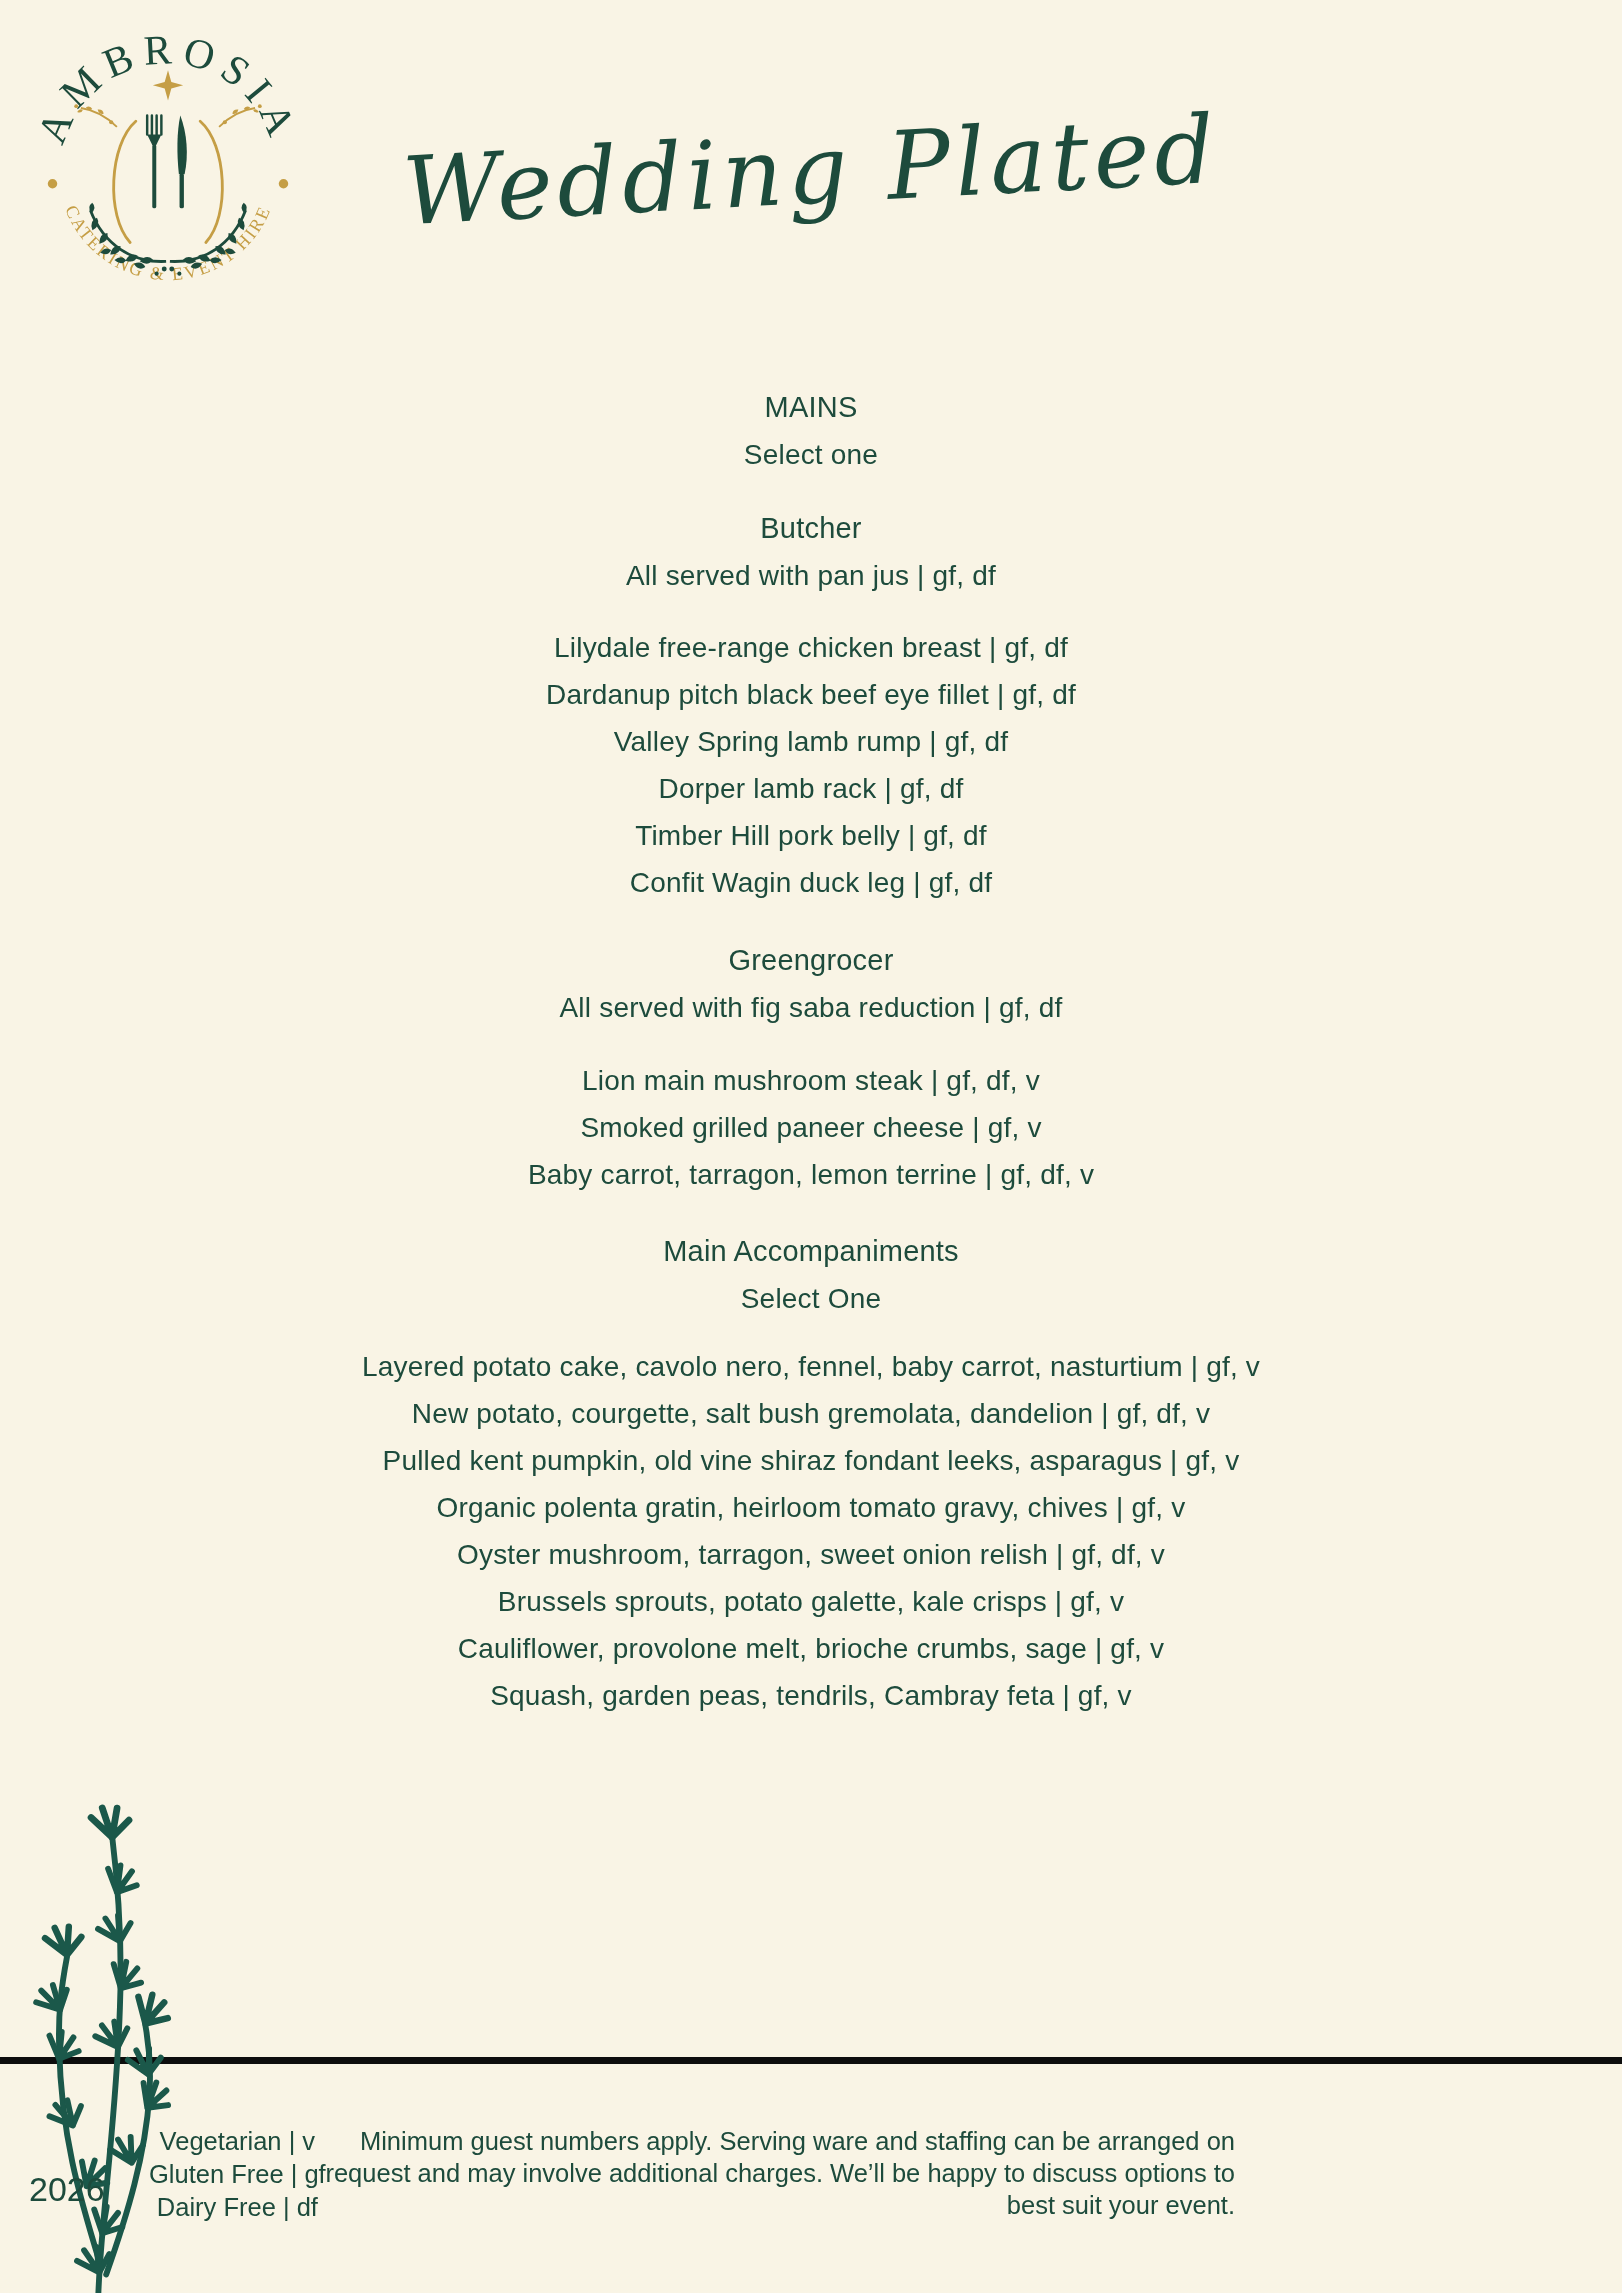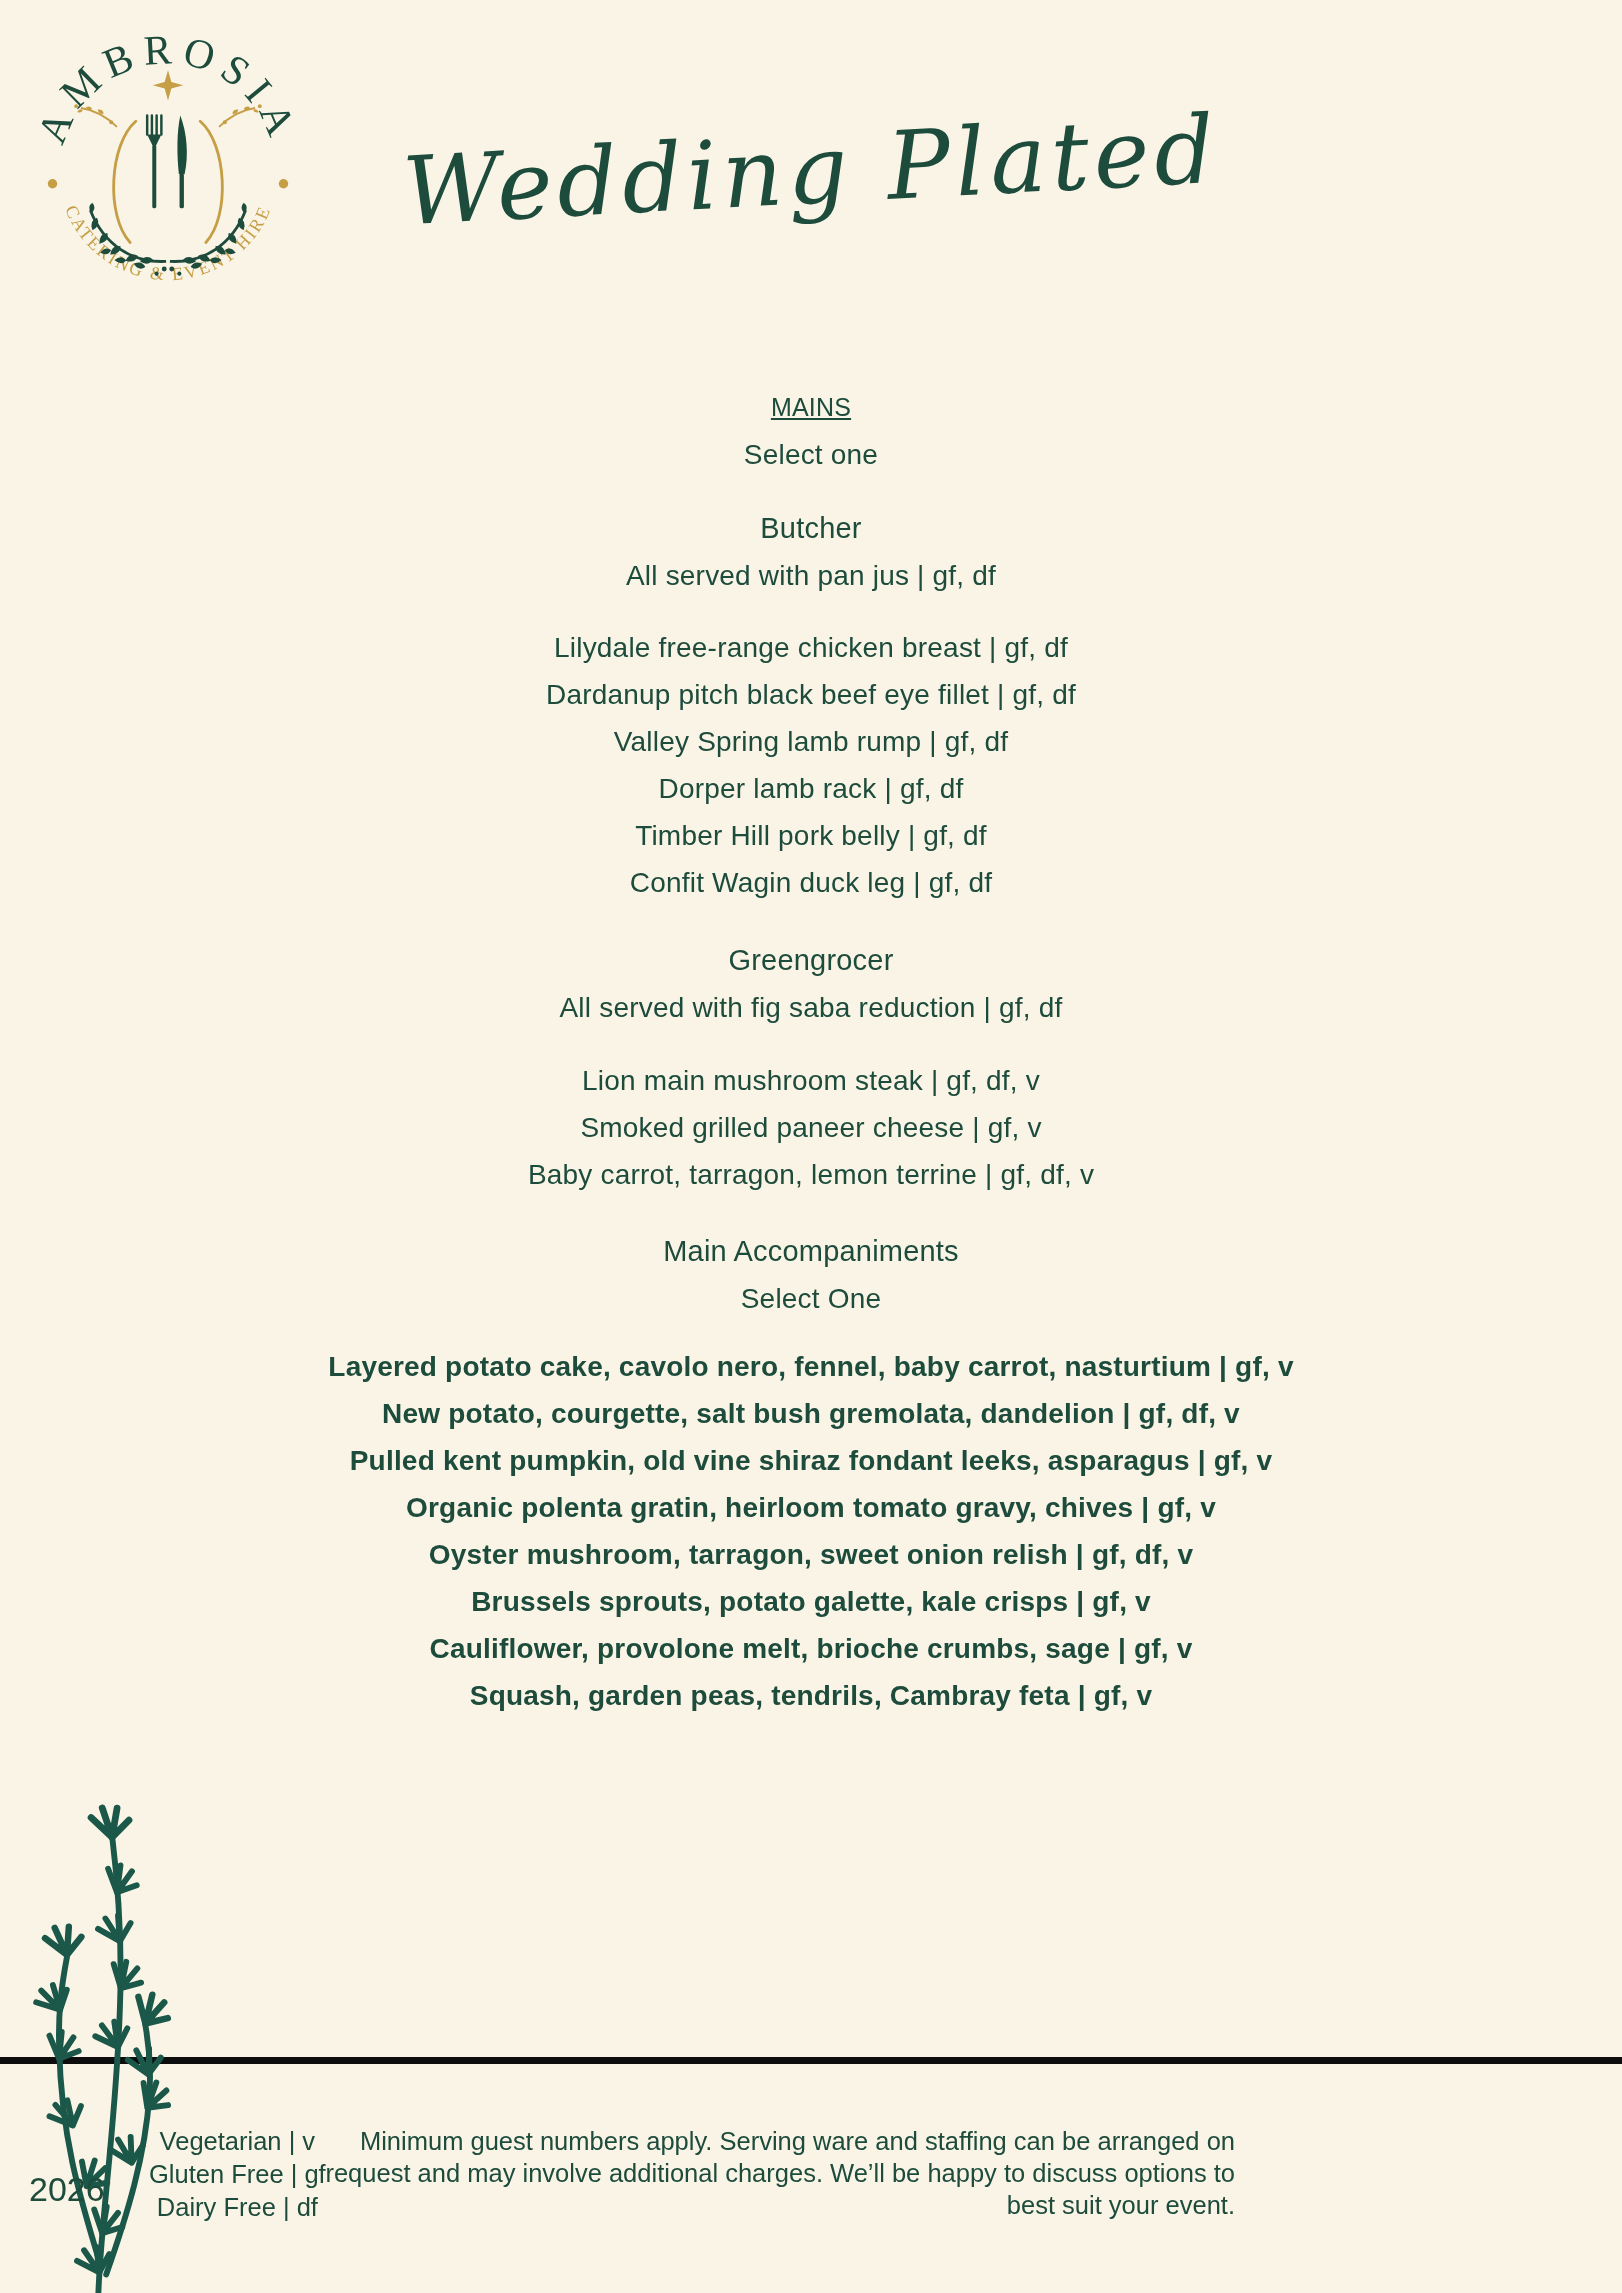--- a/index.html
+++ b/index.html
@@ -22,29 +22,29 @@
     transform:rotate(-3deg);
     color:#1d4b3c;
   }
   
   .menu{
     position:absolute;left:0;top:384px;width:100%;
     text-align:center;
     font-size:28px;line-height:47px;
     letter-spacing:0.2px;
   }
-  .menu-heading{font-size:25px;text-decoration:underline;}
+  .menu-heading{font-size:29px;}
   .sub{}
   .section-heading{font-size:29px;}
   .mt-s1{margin-top:26.5px;}
   .mt-s2{margin-top:26.5px;}
   .mt-s3{margin-top:31px;}
   .mt-s4{margin-top:30px;}
   .items{margin-top:25.5px;}
-  .items.tight{margin-top:21.6px;font-weight:bold;}
+  .items.tight{margin-top:21.6px;}
   
   .divider{position:absolute;left:0;top:2057px;width:100%;height:6.9px;background:#0d0d0d;z-index:1;}
   .sprig{position:absolute;left:7.8px;top:1802px;width:214px;height:492px;z-index:2;}
   .footer-year{
     position:absolute;left:29px;top:2170px;
     font-size:34px;z-index:3;
   }
   .footer-legend{
     position:absolute;left:149px;top:2125px;
     font-size:25.5px;line-height:33px;text-align:center;z-index:3;

